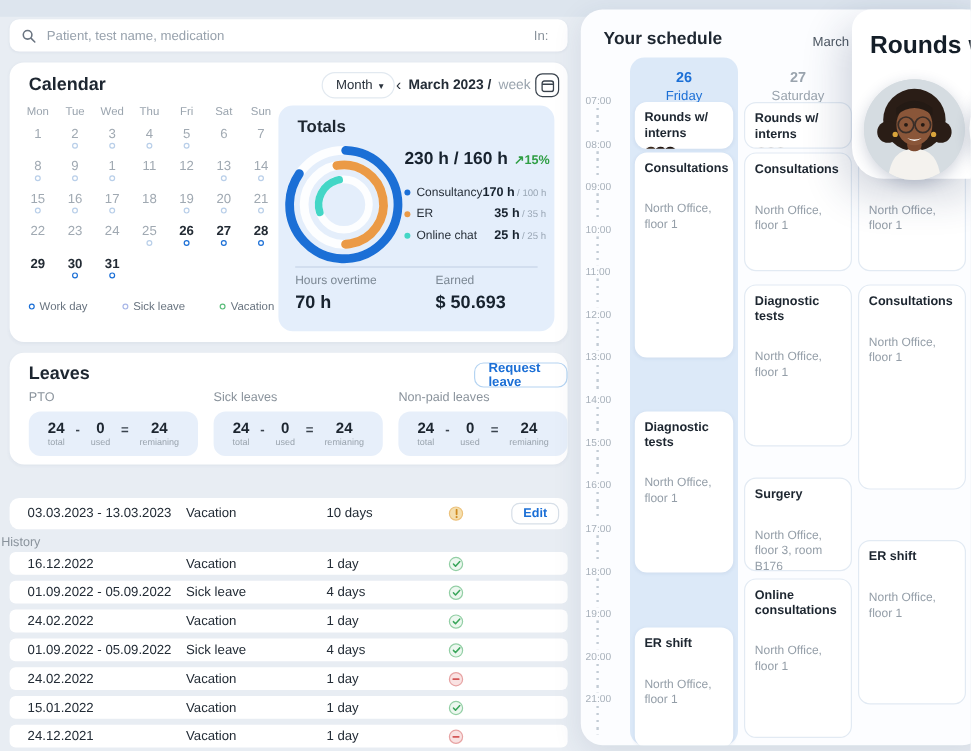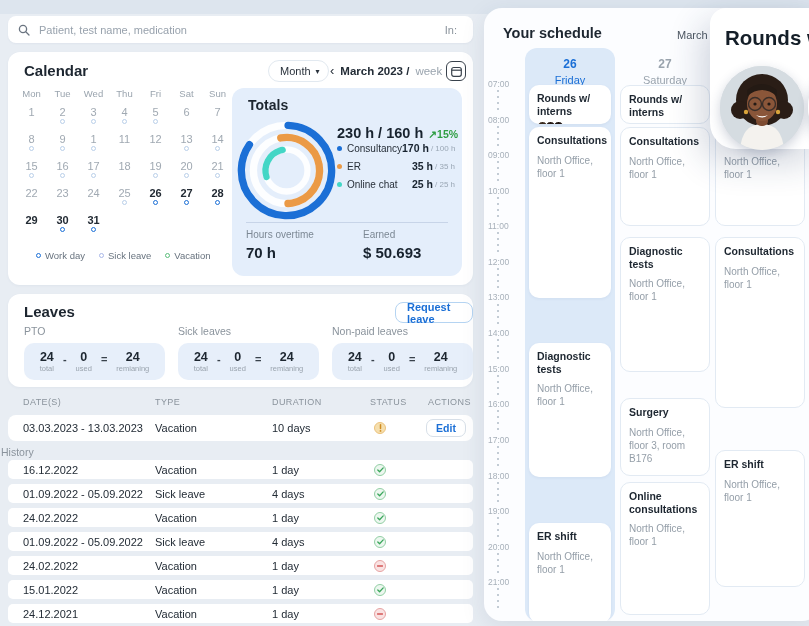--- a/index.html
+++ b/index.html
@@ -34,32 +34,32 @@
   .cal-btn{position:absolute;left:438px;top:9px;width:20px;height:20px;border:1.4px solid #39424c;border-radius:6px;
     display:flex;align-items:center;justify-content:center;cursor:pointer;background:#fff;}
   .weekday-row,.cal-row{position:absolute;left:8px;display:flex;}
   .weekday-row{top:36px;}
   .weekday-row span{width:31px;text-align:center;font-size:9.5px;color:#9aa4ae;}
   .cal-cell{width:31px;height:27px;text-align:center;font-size:11px;cursor:pointer;position:relative;}
   .cal-cell .num{display:block;padding-top:2px;color:#a0a9b2;}
   .cal-cell.active .num{color:#232b34;font-weight:bold;}
   .cal-dot{display:block;margin:1px auto 0;width:5px;height:5px;border-radius:50%;border:1.6px solid #b9cfe9;}
   .cal-cell.active .cal-dot{border-color:#1b6fd6;}
-  .legend-row{position:absolute;left:28px;top:198px;display:flex;gap:14px;align-items:center;}
+  .legend-row{position:absolute;left:16px;top:198px;display:flex;gap:29px;align-items:center;}
   .legend-item{display:flex;align-items:center;gap:4px;font-size:9.5px;color:#67727e;}
   .legend-ring{width:5px;height:5px;border-radius:50%;border:1.6px solid #1b6fd6;}
 
   
   #totals-panel{position:absolute;left:224px;top:36px;width:230px;height:188px;background:#e4eefb;border-radius:12px;}
   #totals-title{position:absolute;left:16px;top:9px;font-size:14px;font-weight:bold;color:#1d2630;}
   #donut{position:absolute;left:2px;top:30px;}
   .tot-right{position:absolute;left:105px;top:36px;width:118px;}
   .tot-headline{font-size:14.5px;font-weight:bold;color:#17222e;white-space:nowrap;}
   .tot-delta{font-size:10.5px;font-weight:bold;color:#2f9e44;margin-left:5px;}
-  .tot-legend{}
+  .tot-legend{margin-top:12px;}
   .tl-row{display:flex;align-items:center;margin-bottom:6px;}
   .tl-dot{width:5px;height:5px;border-radius:50%;margin-right:5px;flex:0 0 auto;}
   .tl-name{font-size:10px;color:#28303a;flex:1;}
   .tl-val{font-size:10.5px;font-weight:bold;color:#17222e;white-space:nowrap;}
   .tl-target{font-size:8px;color:#9aa7b5;margin-left:2px;white-space:nowrap;}
   .tot-divider{position:absolute;left:14px;right:14px;top:134px;height:1px;background:rgba(110,135,175,.25);}
   .tot-col{position:absolute;top:141px;}
   .tot-col .lbl{font-size:10px;color:#7c8894;}
   .tot-col .val{font-size:15px;font-weight:bold;color:#17222e;margin-top:4px;}
 
@@ -101,21 +101,21 @@
   .sched-col{position:absolute;top:40px;bottom:0;width:90px;}
   .sched-col.active-col{background:#dce9f8;border-radius:12px;}
   .col-head{text-align:center;padding-top:8px;line-height:1.4;}
   .col-head .d{font-size:12px;font-weight:bold;color:#9aa4ae;}
   .col-head .n{font-size:11px;color:#9aa4ae;}
   .active-col .col-head .d,.active-col .col-head .n{color:#1b6fd6;}
   .ev{position:absolute;background:#fff;border-radius:10px;padding:7px 8px;cursor:pointer;overflow:hidden;}
   .col-bordered .ev{border:1px solid #e2eaf3;left:0;width:90px;}
   .active-col .ev{left:4px;width:82px;box-shadow:0 1px 3px rgba(60,90,140,.08);}
   .ev .ti{font-size:10.5px;font-weight:bold;color:#1d2630;line-height:1.2;}
-  .ev .loc{font-size:10px;color:#949ea8;margin-top:7px;line-height:1.3;}
+  .ev .loc{font-size:10px;color:#949ea8;margin-top:21px;line-height:1.3;}
   .av-row{display:flex;margin-top:4px;}
   .mini-av{width:11px;height:11px;border-radius:50%;border:1.5px solid #fff;margin-right:-3px;}
   .mini-av.a1{background:radial-gradient(circle at 50% 75%,#c08a5f 0 46%,#3a2a1e 47% 100%);}
   .mini-av.a2{background:radial-gradient(circle at 50% 75%,#a9795a 0 46%,#241813 47% 100%);}
   .mini-av.a3{background:radial-gradient(circle at 50% 75%,#8a5a3a 0 46%,#1d130e 47% 100%);}
 
   
   #overlay-card{position:absolute;left:710px;top:8px;width:110px;height:141px;background:#fff;
     border-radius:16px 0 0 26px;box-shadow:-8px 14px 34px rgba(30,50,90,.20);}
   #overlay-title{position:absolute;left:15px;top:18px;font-size:20.5px;font-weight:bold;color:#141e28;white-space:nowrap;}
@@ -414,27 +414,20 @@
             <span class="lp-op">=</span>
             <div class="lp-num">
               <div class="n">24</div>
               <div class="s">remianing</div>
             </div>
           </div>
         </div>
       </div>
   </div>
 
-  <div id="table-header">
-      <span class="th-cell" style="left: 15px;">DATE(S)</span>
-      <span class="th-cell" style="left: 147px;">TYPE</span>
-      <span class="th-cell" style="left: 264px;">DURATION</span>
-      <span class="th-cell" style="left: 362px;">STATUS</span>
-      <span class="th-cell" style="left: 420px;">ACTIONS</span>
-    </div>
   <div class="t-row" id="pending-row">
       <span class="t-cell" style="left: 15px;">03.03.2023 - 13.03.2023</span>
       <span class="t-cell" style="left: 147px;">Vacation</span>
       <span class="t-cell" style="left: 264px;">10 days</span>
       <span class="status-ic st-pending">
         <svg width="3" height="8" viewBox="0 0 3 8">
           <line x1="1.5" y1="0.8" x2="1.5" y2="4.6" stroke="#cf8b1f" stroke-width="1.5" stroke-linecap="round"></line>
           <circle cx="1.5" cy="6.9" r="0.9" fill="#cf8b1f"></circle>
         </svg>
       </span>

